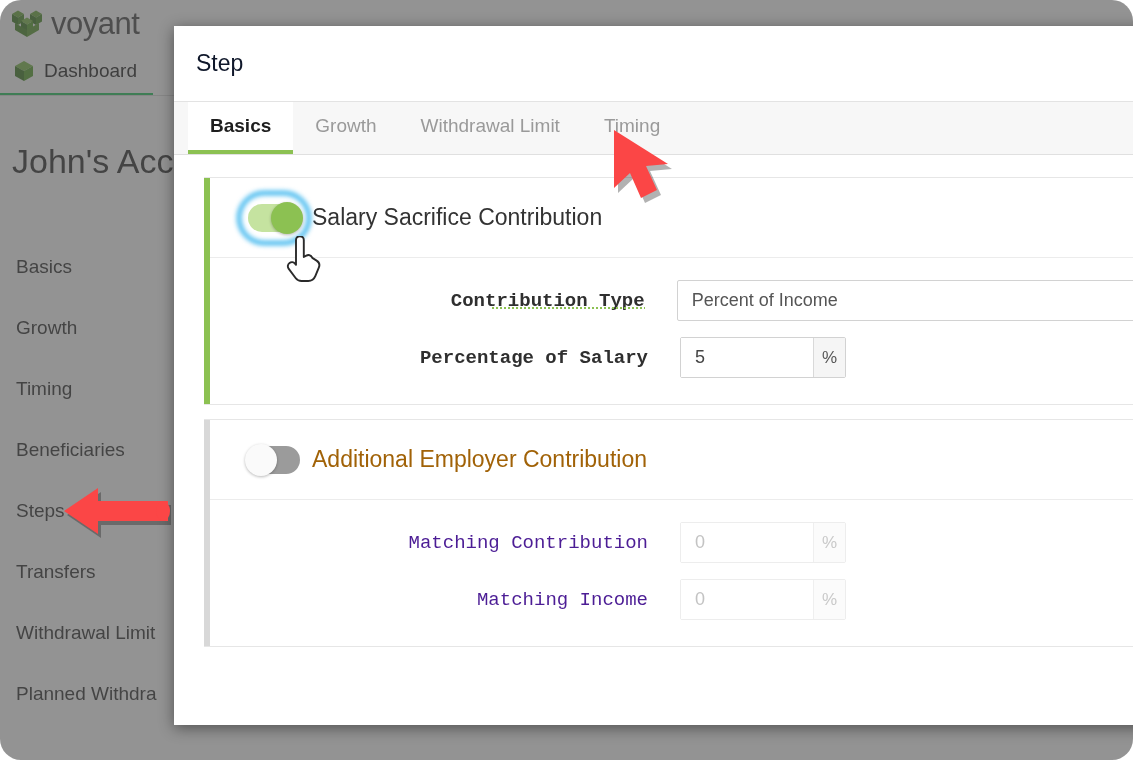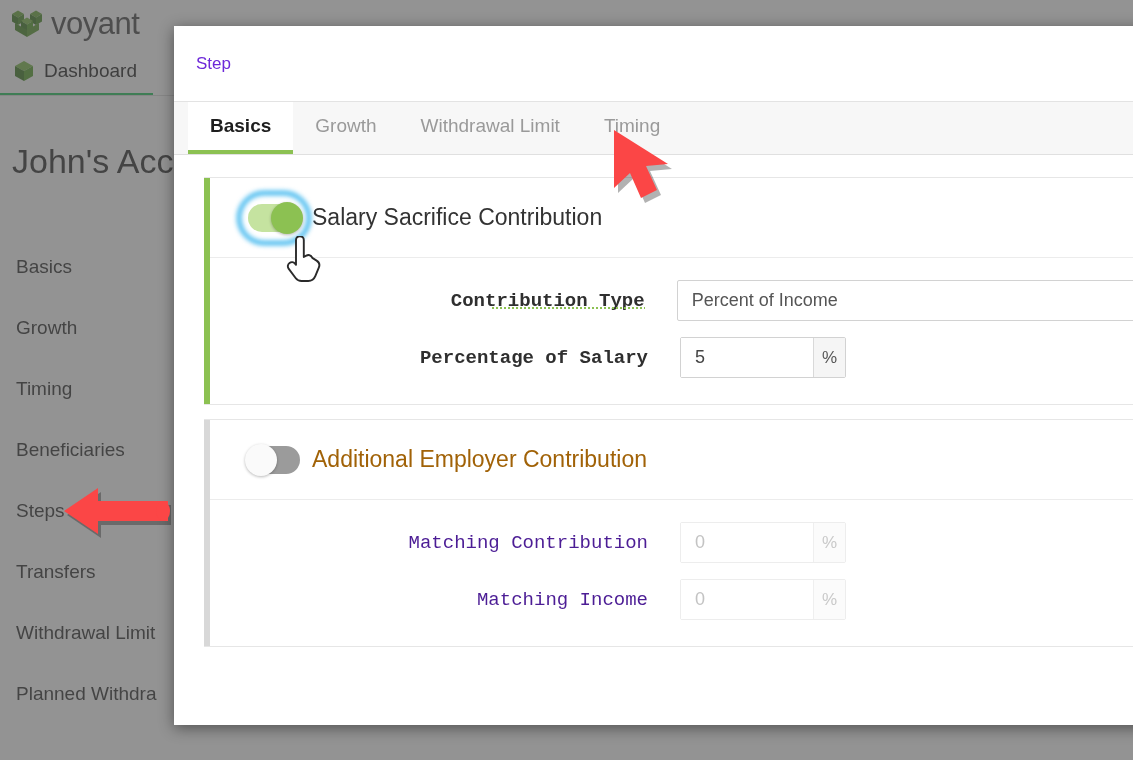--- a/index.html
+++ b/index.html
@@ -6,20 +6,21 @@
   html, body {
     width: 1133px; height: 760px;
     overflow: hidden;
     font-family: "Liberation Sans", sans-serif;
     background: #ffffff;
   }
   #app {
     position: relative;
     width: 1133px; height: 760px;
     overflow: hidden;
+    border-radius: 21px;
   }
 
   
   .bg-page {
     position: absolute; inset: 0;
     background: #ffffff;
   }
   .bg-topbar {
     position: absolute; left: 0; top: 0;
     width: 1133px; height: 48px;
@@ -93,22 +94,22 @@
     overflow: hidden;
   }
   .modal-header {
     height: 76px;
     display: flex; align-items: center;
     padding-left: 22px;
     background: #fff;
     border-bottom: 1px solid #e3e3e3;
   }
   .modal-title {
-    font-size: 17px;
-    color: #6d28d9;
+    font-size: 23px;
+    color: #0f172a;
   }
   .modal-tabs {
     height: 53px;
     background: #f7f7f7;
     border-bottom: 1px solid #e0e0e0;
     display: flex; align-items: stretch;
     padding-left: 14px;
   }
   .tab {
     display: flex; align-items: center;

